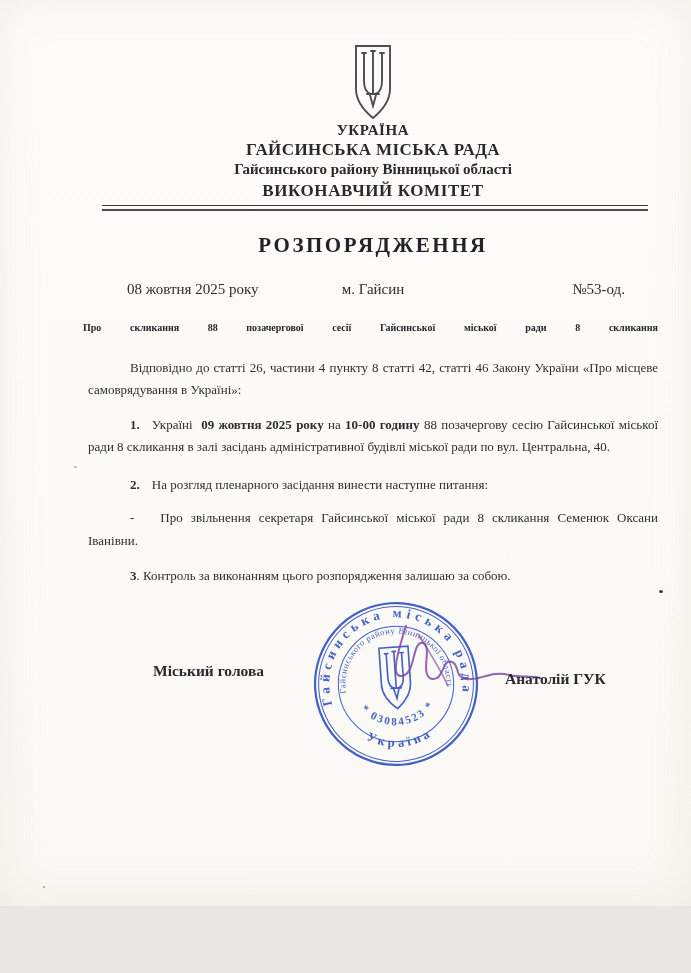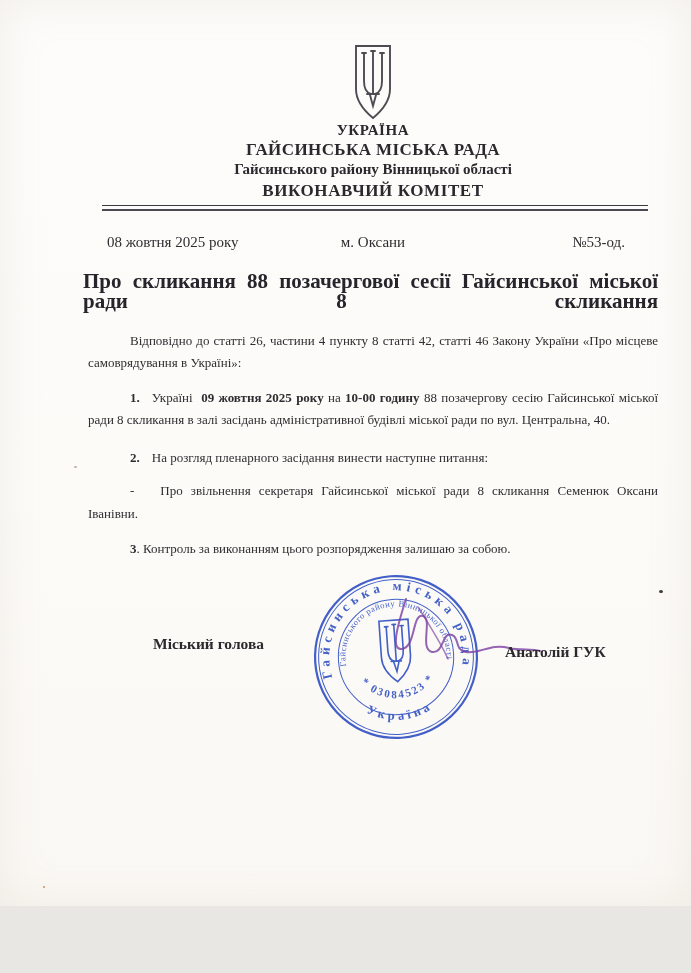--- a/index.html
+++ b/index.html
@@ -15,24 +15,24 @@
   .hline{text-align:center;font-weight:bold;color:#2a292e;}
   .h-country{font-size:15px;line-height:19px;letter-spacing:.6px;}
   .h-council{font-size:17px;line-height:20px;letter-spacing:.4px;}
   .h-district{font-size:15px;line-height:19px;}
   .h-committee{font-size:17px;line-height:23px;letter-spacing:.6px;}
   .rule{margin:3px 0 0 14px;width:546px;height:2.5px;
     border-top:1.2px solid #3b3a40;border-bottom:2.6px solid #4b4a52;}
   .doc-title{margin-top:21px;text-align:center;font-weight:bold;
     font-size:21px;line-height:26px;letter-spacing:2.5px;color:#232228;}
   .meta-row{position:relative;margin-top:23px;height:20px;font-size:15px;}
-  .meta-date{position:absolute;left:19px;top:0;text-align:center;}
+  .meta-date{position:absolute;left:39px;top:0;text-align:center;}
   .meta-place{position:absolute;left:50%;transform:translateX(-50%);top:0;}
   .meta-number{position:absolute;right:33px;top:0;}
-  .subject{margin:17px 0 0 -5px;width:575px;font-weight:bold;font-size:21px;
+  .subject{margin:17px 0 0 -5px;width:575px;font-weight:bold;font-size:10px;
     line-height:20px;text-align:justify;text-align-last:justify;color:#26252b;}
   p.para{margin:0;font-size:13px;line-height:22.5px;text-align:justify;text-indent:42px;}
   p.intro{margin-top:19px;}
   p.item1{margin-top:12px;}
   p.item2{margin-top:15px;}
   p.subitem{margin-top:11px;}
   p.item3{margin-top:13px;}
   .b{font-weight:bold;}
   .gap{display:inline-block;width:26px;}
   .gap-sm{display:inline-block;width:12px;}
@@ -82,24 +82,25 @@
       <use href="#tryzub"></use>
     </svg>
 
     <div class="hline h-country">УКРАЇНА</div>
     <div class="hline h-council">ГАЙСИНСЬКА МІСЬКА РАДА</div>
     <div class="hline h-district">Гайсинського району Вінницької області</div>
     <div class="hline h-committee">ВИКОНАВЧИЙ КОМІТЕТ</div>
 
     <div class="rule"></div>
 
+    <div class="doc-title">РОЗПОРЯДЖЕННЯ</div>
 
     <div class="meta-row">
       <span class="meta-date">08 жовтня 2025 року</span>
-      <span class="meta-place">м. Оксани</span>
+      <span class="meta-place">м. Гайсин</span>
       <span class="meta-number">№53-од.</span>
     </div>
 
     <div class="subject">Про скликання 88 позачергової сесії Гайсинської міської ради 8 скликання</div>
 
     <p class="para intro">Відповідно до статті 26, частини 4 пункту 8 статті 42, статті 46 Закону України «Про місцеве самоврядування в Україні»:</p>
 
     <p class="para item1"><span class="b">1.</span><span class="gap-sm"></span><span>Україні</span>&nbsp; <span class="b">09 жовтня 2025 року</span> <span>на</span> <span class="b">10-00 годину</span> <span>88 позачергову сесію Гайсинської міської ради 8 скликання в залі засідань адміністративної будівлі міської ради по вул. Центральна, 40.</span></p>
 
     <p class="para item2"><span class="b">2.</span><span class="gap-sm"></span><span>На розгляд пленарного засідання винести наступне питання:</span></p>

